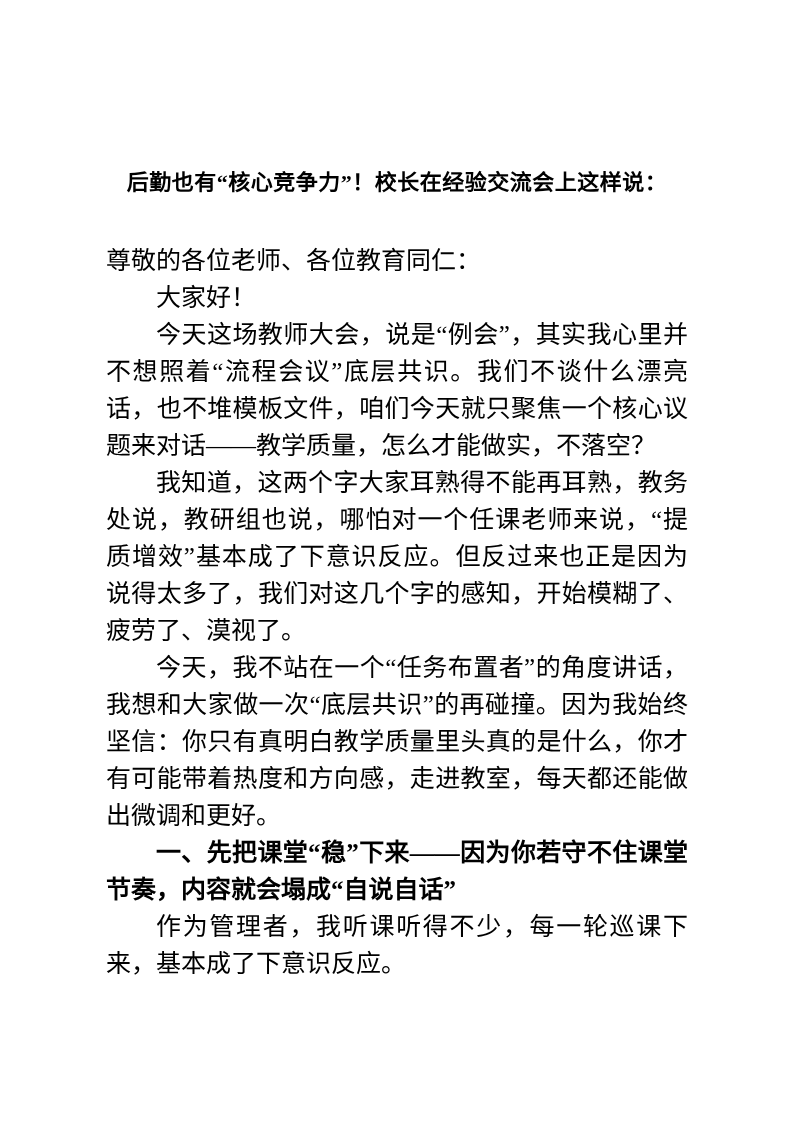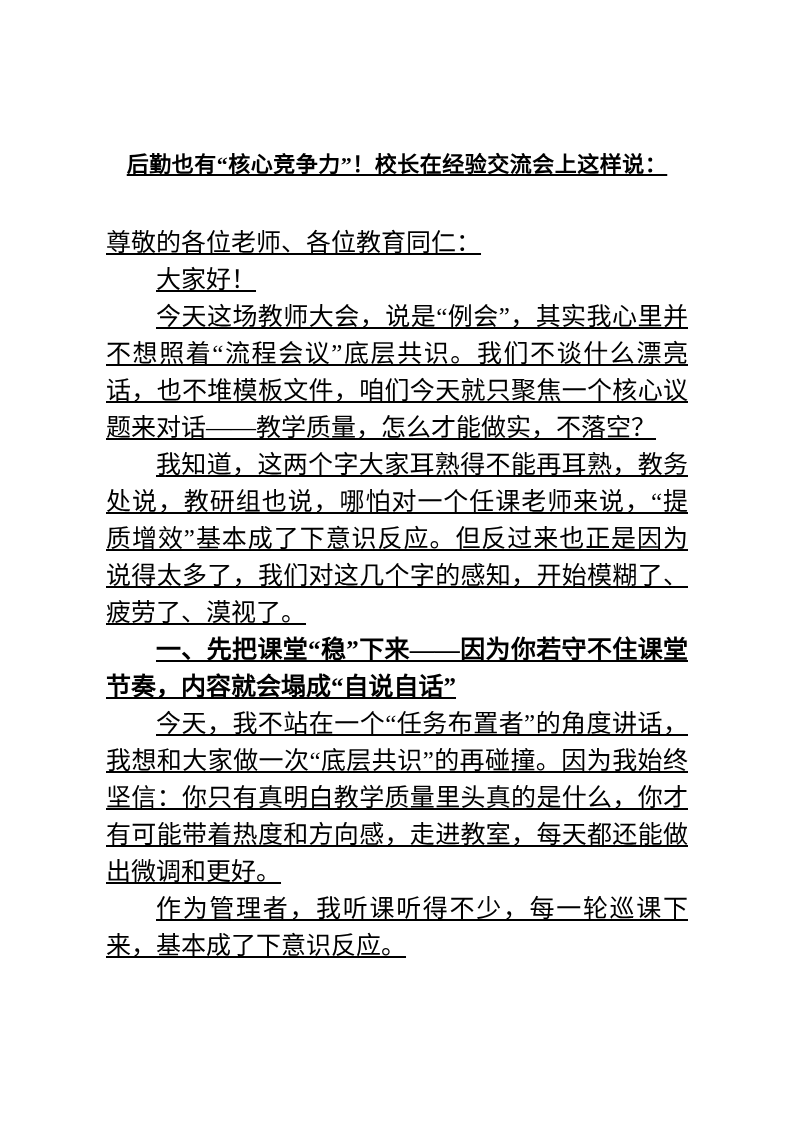--- a/index.html
+++ b/index.html
@@ -12,23 +12,22 @@
     width: 793px;
     height: 1122px;
     background: #ffffff;
     overflow: hidden;
     color: #000000;
     font-family: "Liberation Serif", "DejaVu Serif", serif;
   }
   .content {
     position: absolute;
     left: 106px;
-    top: 144px;
+    top: 162px;
     width: 582px;
-    text-decoration: underline;
   }
   .doc-title {
     margin: 0 0 38px 0;
     font-size: 22px;
     font-weight: bold;
     line-height: 42px;
     text-align: center;
     letter-spacing: 0.5px;
   }
   .title-line {
@@ -60,21 +59,21 @@
     </h1>
 
     <p class="para no-indent">尊敬的各位老师、各位教育同仁：</p>
 
     <p class="para">大家好！</p>
 
     <p class="para">今天这场教师大会，说是“例会”，其实我心里并不想照着“流程会议”底层共识。我们不谈什么漂亮话，也不堆模板文件，咱们今天就只聚焦一个核心议题来对话——教学质量，怎么才能做实，不落空？</p>
 
     <p class="para">我知道，这两个字大家耳熟得不能再耳熟，教务处说，教研组也说，哪怕对一个任课老师来说，“提质增效”基本成了下意识反应。但反过来也正是因为说得太多了，我们对这几个字的感知，开始模糊了、疲劳了、漠视了。</p>
 
+    <p class="para">今天，我不站在一个“任务布置者”的角度讲话，我想和大家做一次“底层共识”的再碰撞。因为我始终坚信：你只有真明白教学质量里头真的是什么，你才有可能带着热度和方向感，走进教室，每天都还能做出微调和更好。</p>
+
     <p class="para bold">一、先把课堂“稳”下来——因为你若守不住课堂节奏，内容就会塌成“自说自话”</p>
-
-    <p class="para">今天，我不站在一个“任务布置者”的角度讲话，我想和大家做一次“底层共识”的再碰撞。因为我始终坚信：你只有真明白教学质量里头真的是什么，你才有可能带着热度和方向感，走进教室，每天都还能做出微调和更好。</p>
 
     <p class="para">作为管理者，我听课听得不少，每一轮巡课下来，基本成了下意识反应。</p>
 
 
   </div>
 </div>
 
 </body></html>

